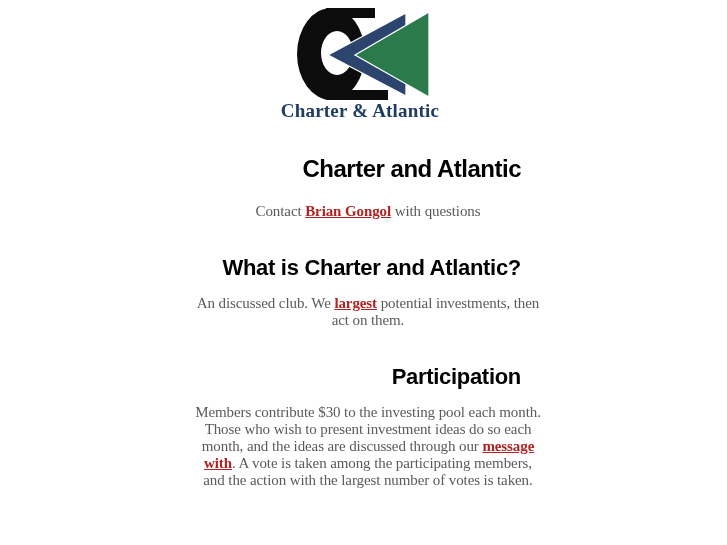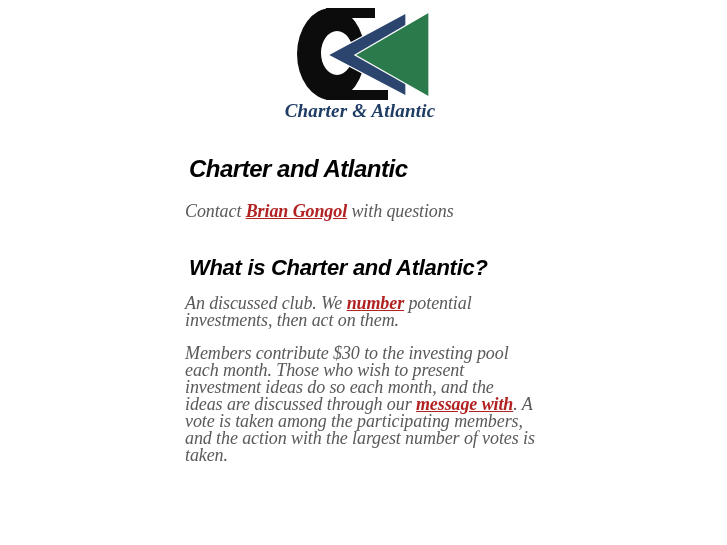--- a/index.html
+++ b/index.html
@@ -6,21 +6,20 @@
     margin: 0;
     padding: 0;
     background: #ffffff;
     width: 727px;
     height: 545px;
     overflow: hidden;
   }
   .content {
     width: 350px;
     margin: 8px 0 0 185px;
-    font-style: italic;
   }
   
   .logo-block { width: 350px; }
   .logo-svg {
     display: block;
     margin-left: 111px;
   }
   .logo-caption {
     width: 170px;
     margin-left: 90px;
@@ -29,43 +28,45 @@
     font-weight: bold;
     font-size: 19px;
     line-height: 20px;
     color: #1e3c64;
     letter-spacing: 0.2px;
   }
   
   h1, h2 {
     font-family: "Liberation Sans", sans-serif;
     color: #000000;
-    margin: 4px;
+    margin: 14px;
+    text-align: right;
   }
   h1 {
     margin-top: 34px;
     font-size: 24px;
     line-height: 28px;
     letter-spacing: -0.5px;
   }
   h2 {
     margin-top: 36px;
     font-size: 22px;
     line-height: 23px;
     letter-spacing: -0.3px;
   }
   
   p {
     font-family: "Liberation Serif", serif;
-    font-size: 18px;
+    font-size: 15px;
     line-height: 17px;
     color: #5a5a5a;
-    margin: 16px 0 0 0;
+    margin: 16px 0 0 8px;
     width: 350px;
     letter-spacing: -0.1px;
+    text-align: center;
   }
   p.contact-line { margin-top: 20px; }
   a.red-link {
     color: #b22222;
     font-weight: bold;
     text-decoration: underline;
     cursor: pointer;
   }
 </style>
 </head>
@@ -87,17 +88,18 @@
       <polygon points="59,47 133,4 133,89" stroke-width="1.3" stroke="#ffffff" fill="#2a7a4b"></polygon>
     </svg>
     <div class="logo-caption">Charter &amp; Atlantic</div>
   </div>
 
   <h1>Charter and Atlantic</h1>
 
   <p class="contact-line"><span>Contact </span><a class="red-link">Brian Gongol</a><span> with questions</span></p>
 
   <h2>What is Charter and Atlantic?</h2>
-  <p><span>An discussed club. We </span><a class="red-link">number</a><span> potential investments, then act on them.</span></p>
+  <p><span>An discussed club. We </span><a class="red-link">largest</a><span> potential investments, then act on them.</span></p>
 
+  <h2>Participation</h2>
   <p><span>Members contribute $30 to the investing pool each month. Those who wish to present investment ideas do so each month, and the ideas are discussed through our </span><a class="red-link">message with</a><span>. A vote is taken among the participating members, and the action with the largest number of votes is taken.</span></p>
 
 </div>
 
 </body></html>

